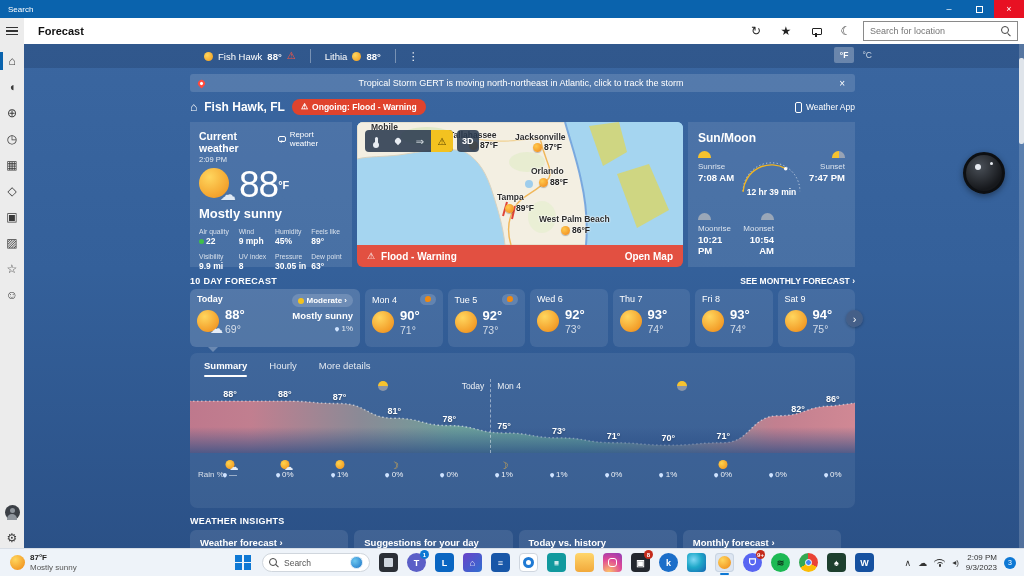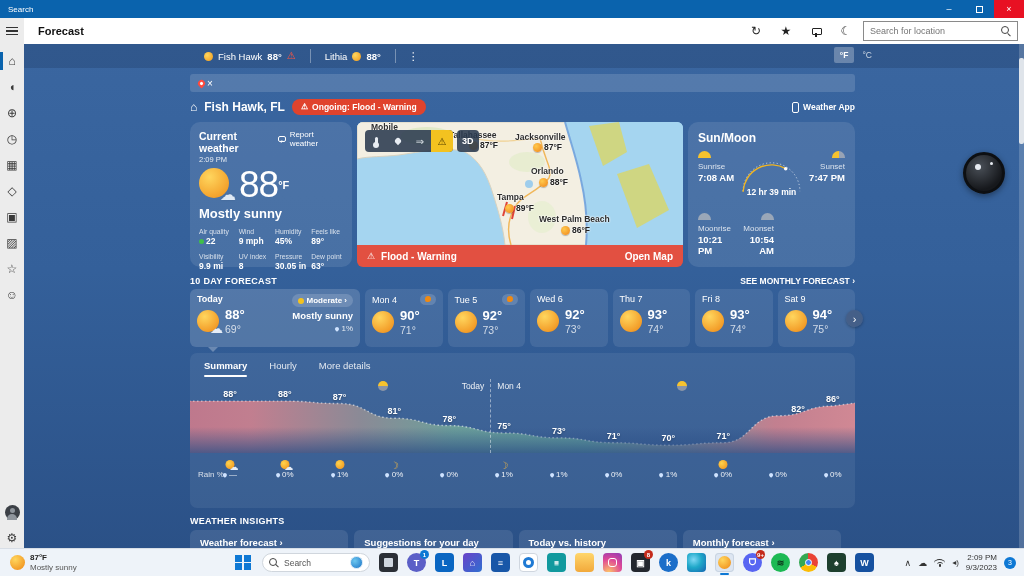--- a/index.html
+++ b/index.html
@@ -53,25 +53,25 @@
   .banner .txt{flex:1;text-align:center}
   .geo-pin{width:7px;height:7px;border-radius:50% 50% 50% 0;background:#ff4a3d;transform:rotate(-45deg);display:inline-block;position:relative}
   .geo-pin::after{content:"";position:absolute;left:2.2px;top:2.2px;width:2.6px;height:2.6px;border-radius:50%;background:#fff}
   .banner .x{font-size:10px;color:#fff;padding:0 2px}
   
   .locrow{margin-top:5px;height:20px;display:flex;align-items:center;gap:7px}
   .home-glyph{font-size:12px}
   .locname{font-size:12px;font-weight:bold}
   .warn-pill{background:#e0432d;border-radius:9px;font-size:8.5px;font-weight:bold;padding:3px 9px;display:flex;align-items:center;gap:4px}
   .wtri{color:#fff;font-size:8px;line-height:1}
-  .weatherapp{margin-left:auto;display:flex;align-items:center;gap:4px;font-size:8.5px;font-weight:bold}
+  .weatherapp{margin-left:auto;display:flex;align-items:center;gap:4px;font-size:8.5px;font-weight:normal}
   .phone{width:7px;height:11px;border:1.1px solid #fff;border-radius:2px}
   
   .panels{margin-top:5px;height:145px;display:flex;gap:5px}
-  .card{background:rgba(255,255,255,.10);border-radius:10px}
+  .card{background:rgba(255,255,255,.10);border-radius:0}
   .cw{width:162px;padding:8px 9px;position:relative}
   .cw-toprow{display:flex;justify-content:space-between;align-items:flex-start}
   .cw-title{font-size:10.5px;font-weight:bold}
   .cw-report{display:flex;gap:4px;align-items:center;font-size:8px}
   .bubble{width:8px;height:6px;border:1px solid #fff;border-radius:2px;position:relative}
   .bubble::after{content:"";position:absolute;left:1px;bottom:-2.5px;border:2px solid transparent;border-top-color:#fff;border-left-color:#fff;width:0;height:0;transform:scale(.6)}
   .cw-time{font-size:7.5px;opacity:.85;margin-top:1px}
   .cw-temprow{display:flex;align-items:center;margin-top:2px}
   .big-sun{position:relative;width:34px;height:34px;flex:0 0 auto}
   .big-sun .disc{position:absolute;left:0;top:0;width:30px;height:30px;border-radius:50%;background:radial-gradient(circle at 35% 30%,#ffd65e,#ef8e19)}
@@ -289,20 +289,21 @@
     <div class="unit-toggle">
       <span class="unit sel">°F</span>
       <span class="unit">°C</span>
     </div>
   </div>
 
   <div class="main">
 
     <div class="banner">
       <span class="geo-pin"></span>
+      <span class="txt">Tropical Storm GERT is moving north-northeast in Atlantic, click to track the storm</span>
       <span class="x">×</span>
     </div>
 
     <div class="locrow">
       <span class="home-glyph">⌂</span>
       <span class="locname">Fish Hawk, FL</span>
       <span class="warn-pill">
         <span class="wtri">⚠</span>
         <span>Ongoing: Flood - Warning</span>
       </span>

